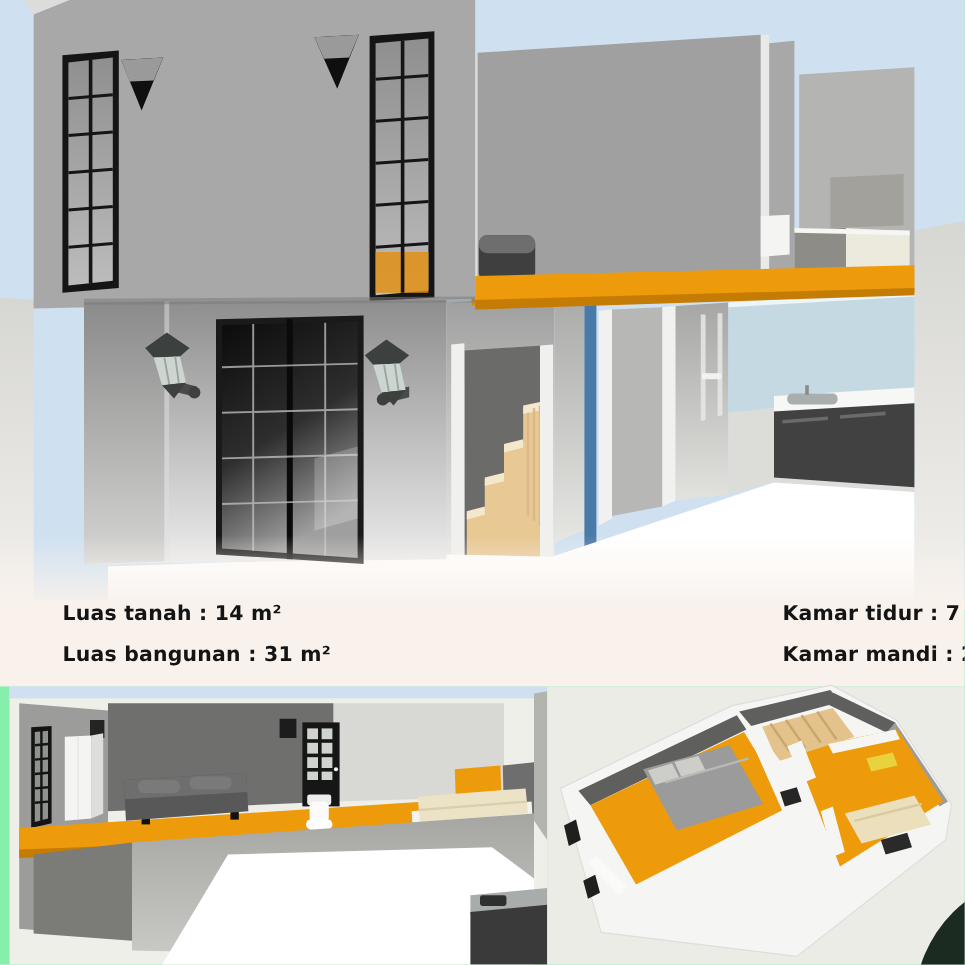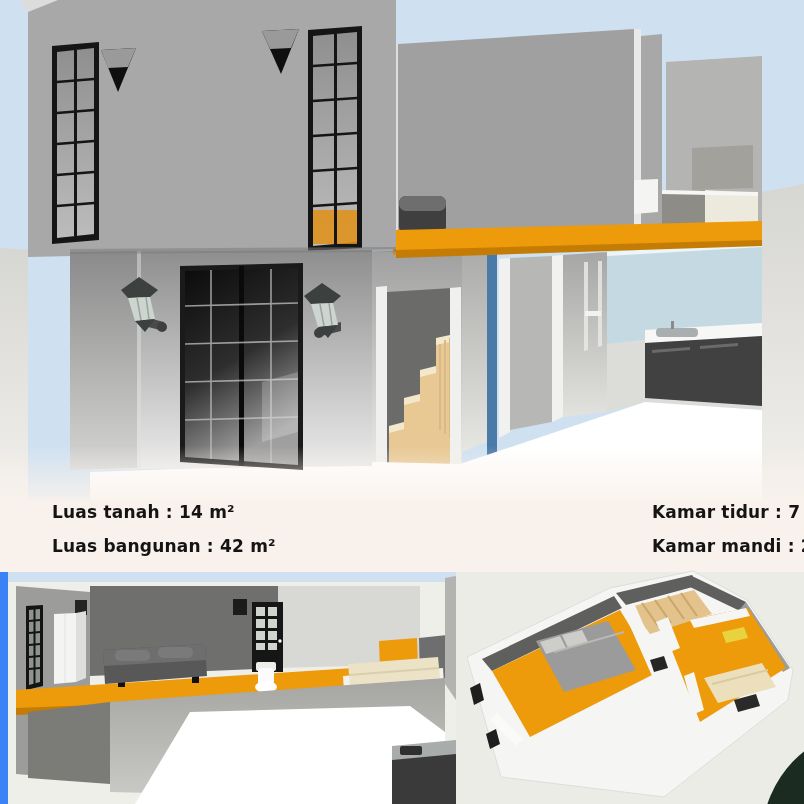--- a/index.html
+++ b/index.html
@@ -1,17 +1,17 @@
 <!DOCTYPE html>
 <html><head>
 <meta charset="utf-8">
 <style>
   html,body{margin:0;padding:0;}
   body{background:#f1eee8;font-family:"DejaVu Sans","Liberation Sans",sans-serif;}
-  .stage{position:relative;width:804px;height:804px;overflow:hidden;background:#3b82f6;}
+  .stage{position:relative;width:804px;height:804px;overflow:hidden;background:#86efac;}
   .stage svg{position:absolute;left:0;top:0;}
   .spec-label{position:absolute;font-weight:700;font-size:17px;color:#141414;letter-spacing:.2px;white-space:nowrap;}
   .spec-left1{left:52px;top:502px;}
   .spec-left2{left:52px;top:536px;}
   .spec-right1{left:652px;top:502px;}
   .spec-right2{left:652px;top:536px;}
 </style>
 </head>
 <body>
 
@@ -324,16 +324,16 @@
       <polygon points="704,678 762,663 776,687 718,703" fill="#ecdfbb"></polygon>
       <line x1="712" y1="684" x2="768" y2="670" stroke="#d9caa0" stroke-width="2"></line>
     </g>
     <polygon points="722,632 744,627 748,638 726,643" fill="#e8d33f"></polygon>
     <polygon points="650,660 664,656 668,668 654,672" fill="#262626"></polygon>
     <polygon points="734,700 756,694 760,706 738,712" fill="#2a2a2a"></polygon>
   </g>
 </svg>
 
   <div class="spec-label spec-left1">Luas tanah : 14 m²</div>
-  <div class="spec-label spec-left2">Luas bangunan : 42 m²</div>
+  <div class="spec-label spec-left2">Luas bangunan : 31 m²</div>
   <div class="spec-label spec-right1">Kamar tidur : 7</div>
   <div class="spec-label spec-right2">Kamar mandi : 2</div>
 </div>
 
 </body></html>

